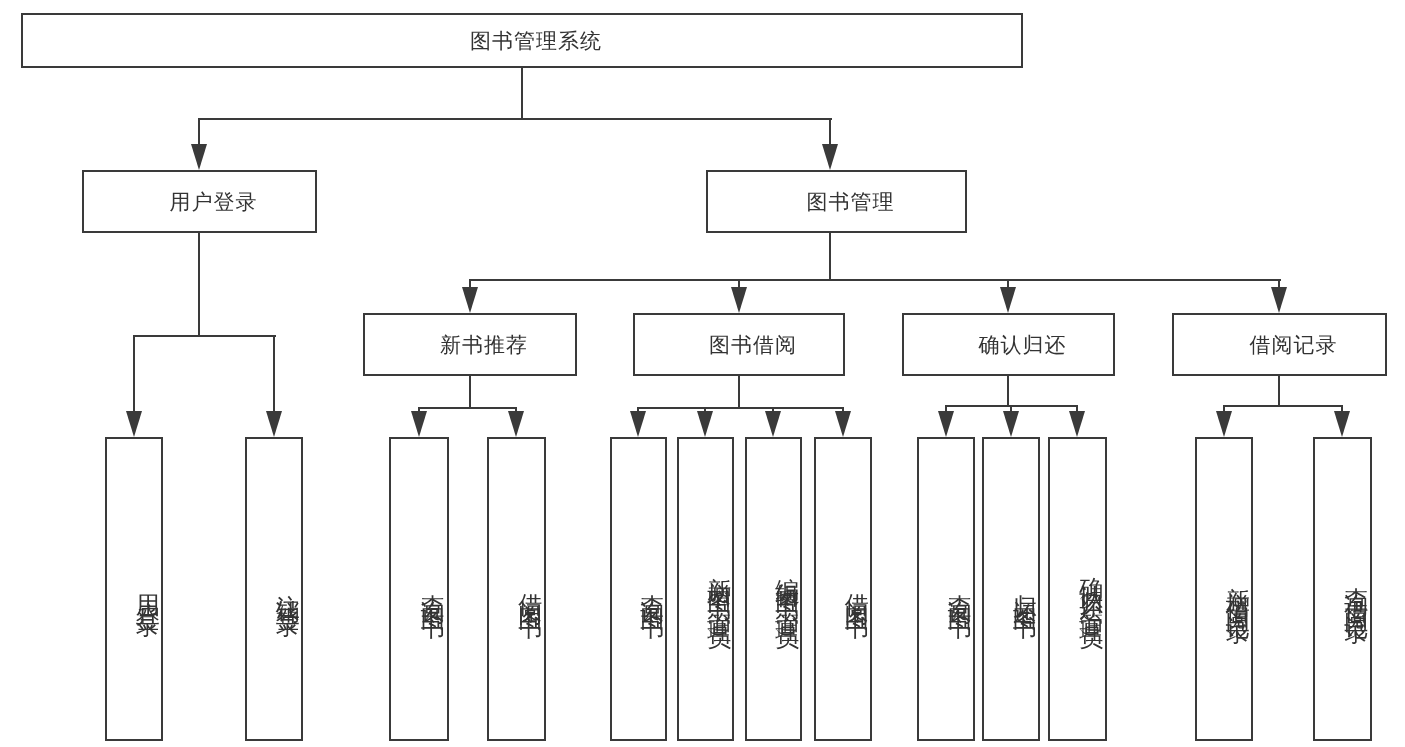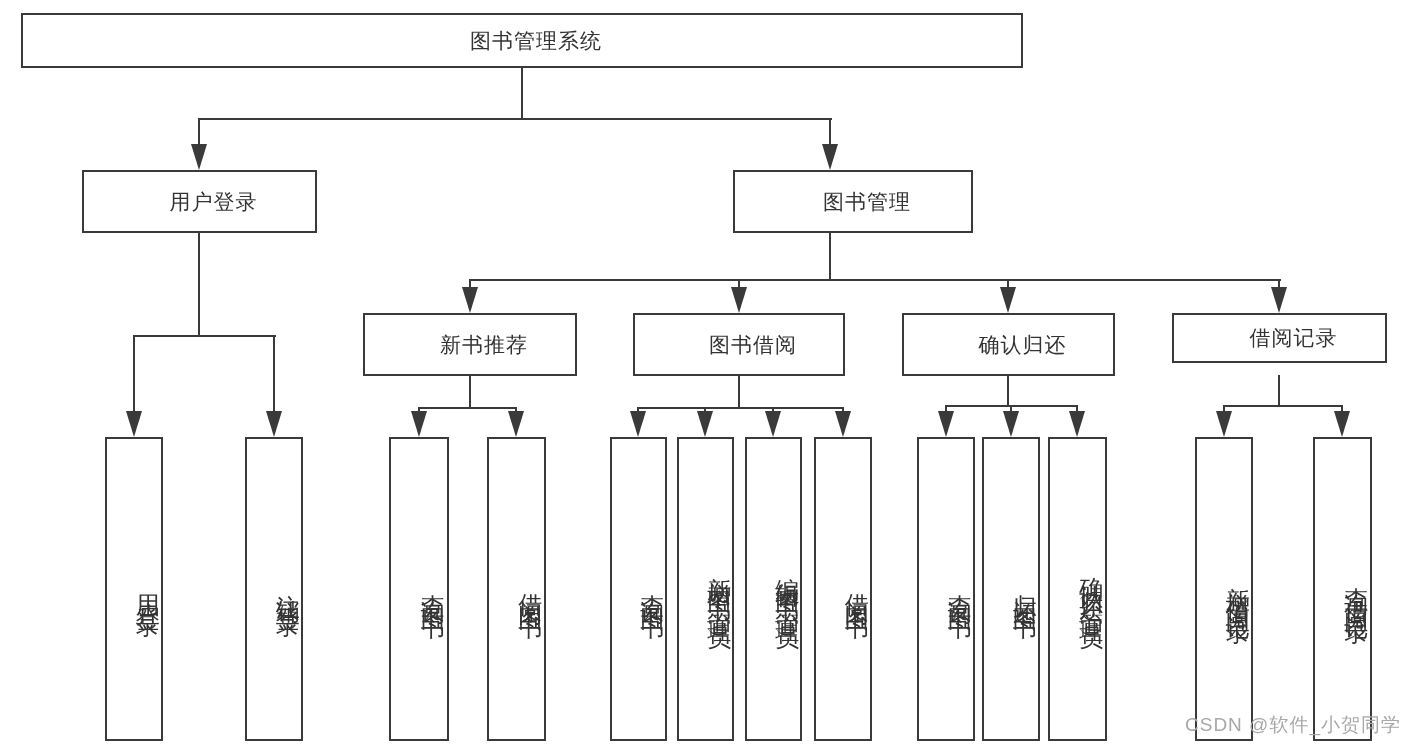--- a/index.html
+++ b/index.html
@@ -122,34 +122,34 @@
   <div class="ah" style="left:1216px;top:411px"></div>
   <div class="ah" style="left:1334px;top:411px"></div>
 
   <div class="node hnode" style="left:21px;top:13px;width:1002px;height:55px">
     <span>图书管理系统</span>
   </div>
 
   <div class="node hnode" style="left:82px;top:170px;width:235px;height:63px">
     <span>用户登录</span>
   </div>
-  <div class="node hnode" style="left:733px;top:170px;width:240px;height:63px">
+  <div class="node hnode" style="left:706px;top:170px;width:261px;height:63px">
     <span>图书管理</span>
   </div>
 
   <div class="node hnode" style="left:633px;top:313px;width:212px;height:63px">
     <span>图书借阅</span>
   </div>
   <div class="node hnode" style="left:363px;top:313px;width:214px;height:63px">
     <span>新书推荐</span>
   </div>
   <div class="node hnode" style="left:902px;top:313px;width:213px;height:63px">
     <span>确认归还</span>
   </div>
-  <div class="node hnode" style="left:1172px;top:313px;width:215px;height:50px">
+  <div class="node hnode" style="left:1172px;top:313px;width:215px;height:63px">
     <span>借阅记录</span>
   </div>
 
   <div class="node leaf" style="left:105px;top:437px;width:58px;height:304px">
     <span>用户登录</span>
   </div>
   <div class="node leaf" style="left:245px;top:437px;width:58px;height:304px">
     <span>注销登录</span>
   </div>
 
@@ -183,15 +183,14 @@
     <span>确认归还（管理员）</span>
   </div>
 
   <div class="node leaf" style="left:1195px;top:437px;width:58px;height:304px">
     <span>新增借阅记录</span>
   </div>
   <div class="node leaf" style="left:1313px;top:437px;width:59px;height:304px">
     <span>查询借阅记录</span>
   </div>
 
-  <div class="watermark">CSDN @软件_小贺同学</div>
 
 </div>
 
 </body></html>

